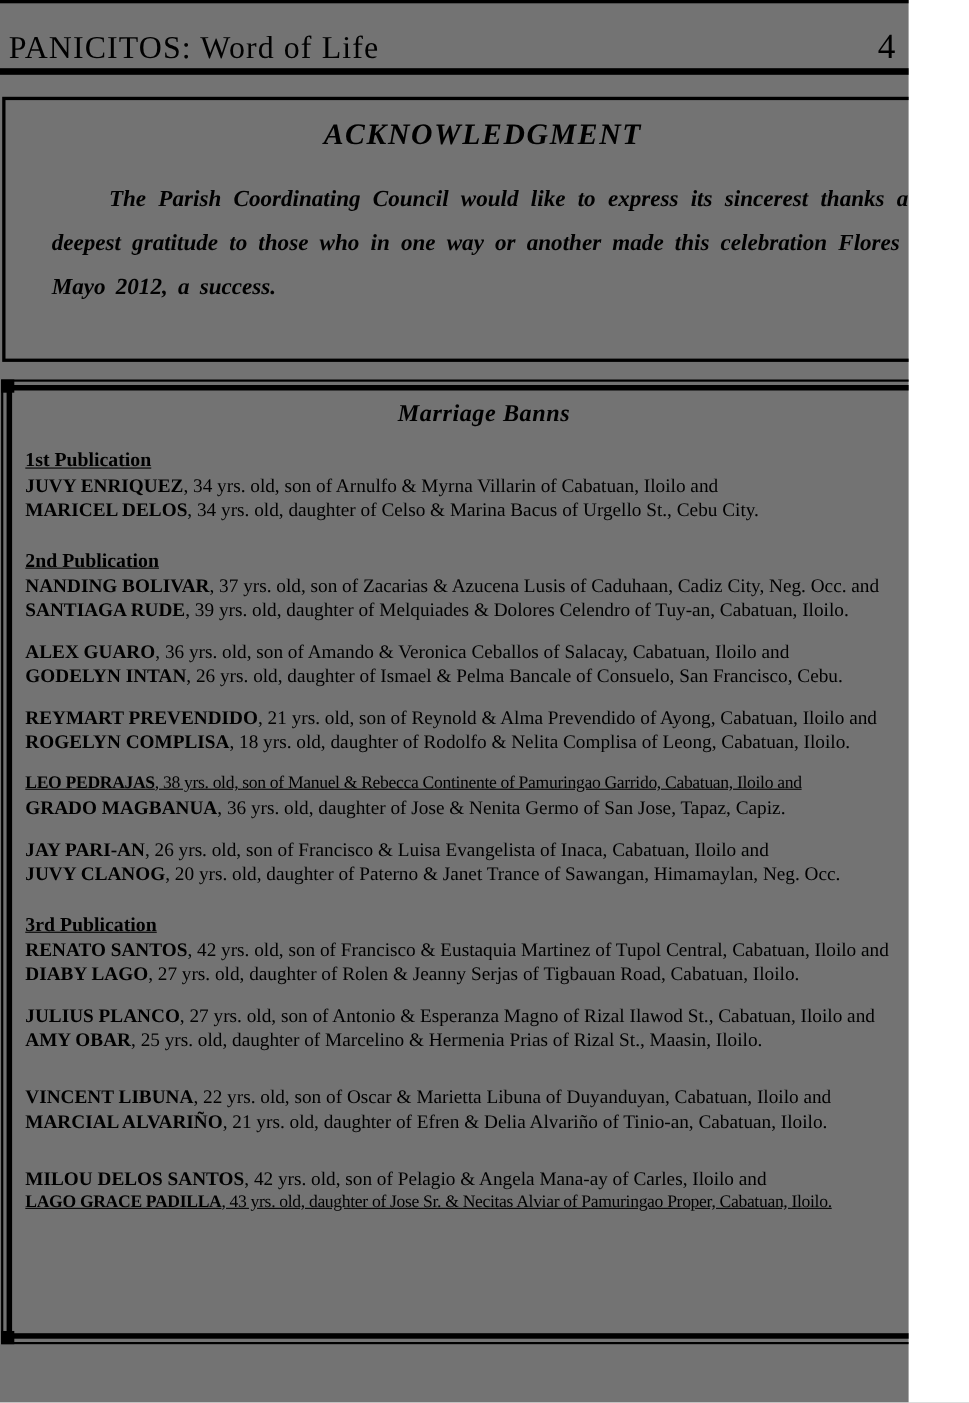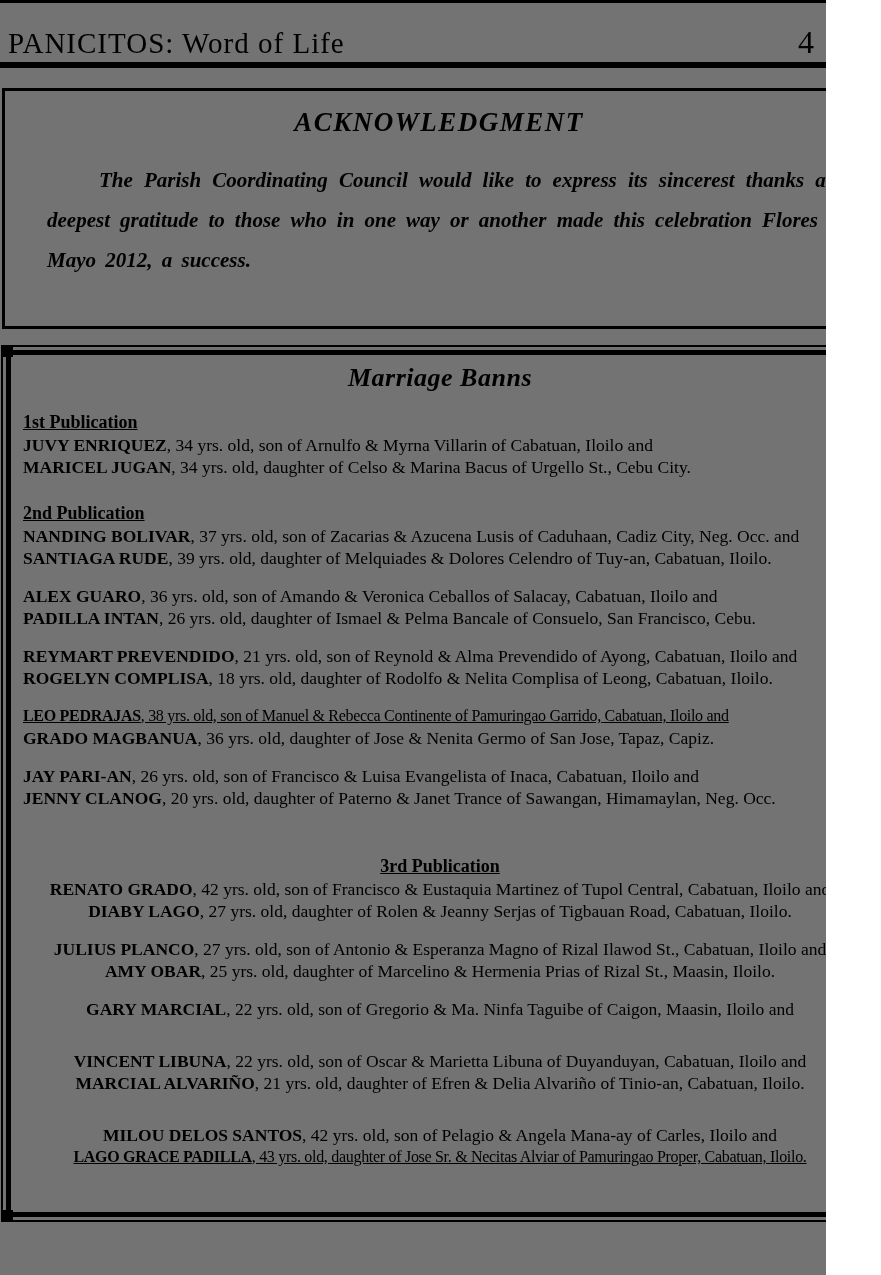--- a/index.html
+++ b/index.html
@@ -63,26 +63,26 @@
   }
   .frame-corner { position: absolute; width: 12px; height: 12px; background: #000; }
   .fc-tl { top: -2px; left: -2px; }
   .fc-tr { top: -2px; right: -2px; }
   .fc-bl { bottom: -2px; left: -2px; }
   .fc-br { bottom: -2px; right: -2px; }
 
   .banns-title {
     margin: 4px 0 0 0; text-align: center;
     font-style: italic; font-weight: bold;
-    font-size: 26px; letter-spacing: 0.5px;
+    font-size: 22px; letter-spacing: 0.5px;
   }
   .banns-sections { margin-top: 18px; font-size: 17.5px; line-height: 22px; }
   .pub-section { margin-top: 24px; }
   .pub-section:first-child { margin-top: 0; }
-  .pub-section.gap-xl { margin-top: 46px; text-align: center; }
+  .pub-section.gap-xl { margin-top: 24px; }
   .pub-heading {
     font-weight: bold; text-decoration: underline;
     font-size: 18px; margin-bottom: 1px;
   }
   .couple { margin: 0 0 16px 0; }
   .couple.gap-lg { margin-top: 30px; }
   .line { display: block; }
   .line.condensed { font-size: 16px; letter-spacing: -0.3px; text-decoration: underline; }
   .person-name { font-weight: bold; }
 </style>
@@ -109,58 +109,57 @@
     <span class="frame-corner fc-tr"></span>
     <span class="frame-corner fc-bl"></span>
     <span class="frame-corner fc-br"></span>
     <div class="banns-inner">
       <h3 class="banns-title">Marriage Banns</h3>
       <div class="banns-sections" id="banns-sections">
           <div class="pub-section">
             <div class="pub-heading">1st Publication</div>
             <p class="couple">
               <span class="line"><b class="person-name">JUVY ENRIQUEZ</b><span>, 34 yrs. old, son of Arnulfo &amp; Myrna Villarin of Cabatuan, Iloilo and</span></span>
-              <span class="line"><b class="person-name">MARICEL JUGAN</b><span>, 34 yrs. old, daughter of Celso &amp; Marina Bacus of Urgello St., Cebu City.</span></span>
+              <span class="line"><b class="person-name">MARICEL DELOS</b><span>, 34 yrs. old, daughter of Celso &amp; Marina Bacus of Urgello St., Cebu City.</span></span>
             </p>
           </div>
           <div class="pub-section">
             <div class="pub-heading">2nd Publication</div>
             <p class="couple">
               <span class="line"><b class="person-name">NANDING BOLIVAR</b><span>, 37 yrs. old, son of Zacarias &amp; Azucena Lusis of Caduhaan, Cadiz City, Neg. Occ. and</span></span>
               <span class="line"><b class="person-name">SANTIAGA RUDE</b><span>, 39 yrs. old, daughter of Melquiades &amp; Dolores Celendro of Tuy-an, Cabatuan, Iloilo.</span></span>
             </p>
             <p class="couple">
               <span class="line"><b class="person-name">ALEX GUARO</b><span>, 36 yrs. old, son of Amando &amp; Veronica Ceballos of Salacay, Cabatuan, Iloilo and</span></span>
-              <span class="line"><b class="person-name">PADILLA INTAN</b><span>, 26 yrs. old, daughter of Ismael &amp; Pelma Bancale of Consuelo, San Francisco, Cebu.</span></span>
+              <span class="line"><b class="person-name">GODELYN INTAN</b><span>, 26 yrs. old, daughter of Ismael &amp; Pelma Bancale of Consuelo, San Francisco, Cebu.</span></span>
             </p>
             <p class="couple">
               <span class="line"><b class="person-name">REYMART PREVENDIDO</b><span>, 21 yrs. old, son of Reynold &amp; Alma Prevendido of Ayong, Cabatuan, Iloilo and</span></span>
               <span class="line"><b class="person-name">ROGELYN COMPLISA</b><span>, 18 yrs. old, daughter of Rodolfo &amp; Nelita Complisa of Leong, Cabatuan, Iloilo.</span></span>
             </p>
             <p class="couple">
               <span class="line condensed"><b class="person-name">LEO PEDRAJAS</b><span>, 38 yrs. old, son of Manuel &amp; Rebecca Continente of Pamuringao Garrido, Cabatuan, Iloilo and</span></span>
               <span class="line"><b class="person-name">GRADO MAGBANUA</b><span>, 36 yrs. old, daughter of Jose &amp; Nenita Germo of San Jose, Tapaz, Capiz.</span></span>
             </p>
             <p class="couple">
               <span class="line"><b class="person-name">JAY PARI-AN</b><span>, 26 yrs. old, son of Francisco &amp; Luisa Evangelista of Inaca, Cabatuan, Iloilo and</span></span>
-              <span class="line"><b class="person-name">JENNY CLANOG</b><span>, 20 yrs. old, daughter of Paterno &amp; Janet Trance of Sawangan, Himamaylan, Neg. Occ.</span></span>
+              <span class="line"><b class="person-name">JUVY CLANOG</b><span>, 20 yrs. old, daughter of Paterno &amp; Janet Trance of Sawangan, Himamaylan, Neg. Occ.</span></span>
             </p>
           </div>
           <div class="pub-section gap-xl">
             <div class="pub-heading">3rd Publication</div>
             <p class="couple">
-              <span class="line"><b class="person-name">RENATO GRADO</b><span>, 42 yrs. old, son of Francisco &amp; Eustaquia Martinez of Tupol Central, Cabatuan, Iloilo and</span></span>
+              <span class="line"><b class="person-name">RENATO SANTOS</b><span>, 42 yrs. old, son of Francisco &amp; Eustaquia Martinez of Tupol Central, Cabatuan, Iloilo and</span></span>
               <span class="line"><b class="person-name">DIABY LAGO</b><span>, 27 yrs. old, daughter of Rolen &amp; Jeanny Serjas of Tigbauan Road, Cabatuan, Iloilo.</span></span>
             </p>
             <p class="couple">
               <span class="line"><b class="person-name">JULIUS PLANCO</b><span>, 27 yrs. old, son of Antonio &amp; Esperanza Magno of Rizal Ilawod St., Cabatuan, Iloilo and</span></span>
               <span class="line"><b class="person-name">AMY OBAR</b><span>, 25 yrs. old, daughter of Marcelino &amp; Hermenia Prias of Rizal St., Maasin, Iloilo.</span></span>
             </p>
             <p class="couple">
-              <span class="line"><b class="person-name">GARY MARCIAL</b><span>, 22 yrs. old, son of Gregorio &amp; Ma. Ninfa Taguibe of Caigon, Maasin, Iloilo and</span></span>
             </p>
             <p class="couple gap-lg">
               <span class="line"><b class="person-name">VINCENT LIBUNA</b><span>, 22 yrs. old, son of Oscar &amp; Marietta Libuna of Duyanduyan, Cabatuan, Iloilo and</span></span>
               <span class="line"><b class="person-name">MARCIAL ALVARIÑO</b><span>, 21 yrs. old, daughter of Efren &amp; Delia Alvariño of Tinio-an, Cabatuan, Iloilo.</span></span>
             </p>
             <p class="couple gap-lg">
               <span class="line"><b class="person-name">MILOU DELOS SANTOS</b><span>, 42 yrs. old, son of Pelagio &amp; Angela Mana-ay of Carles, Iloilo and</span></span>
               <span class="line condensed"><b class="person-name">LAGO GRACE PADILLA</b><span>, 43 yrs. old, daughter of Jose Sr. &amp; Necitas Alviar of Pamuringao Proper, Cabatuan, Iloilo.</span></span>
             </p>
           </div>

